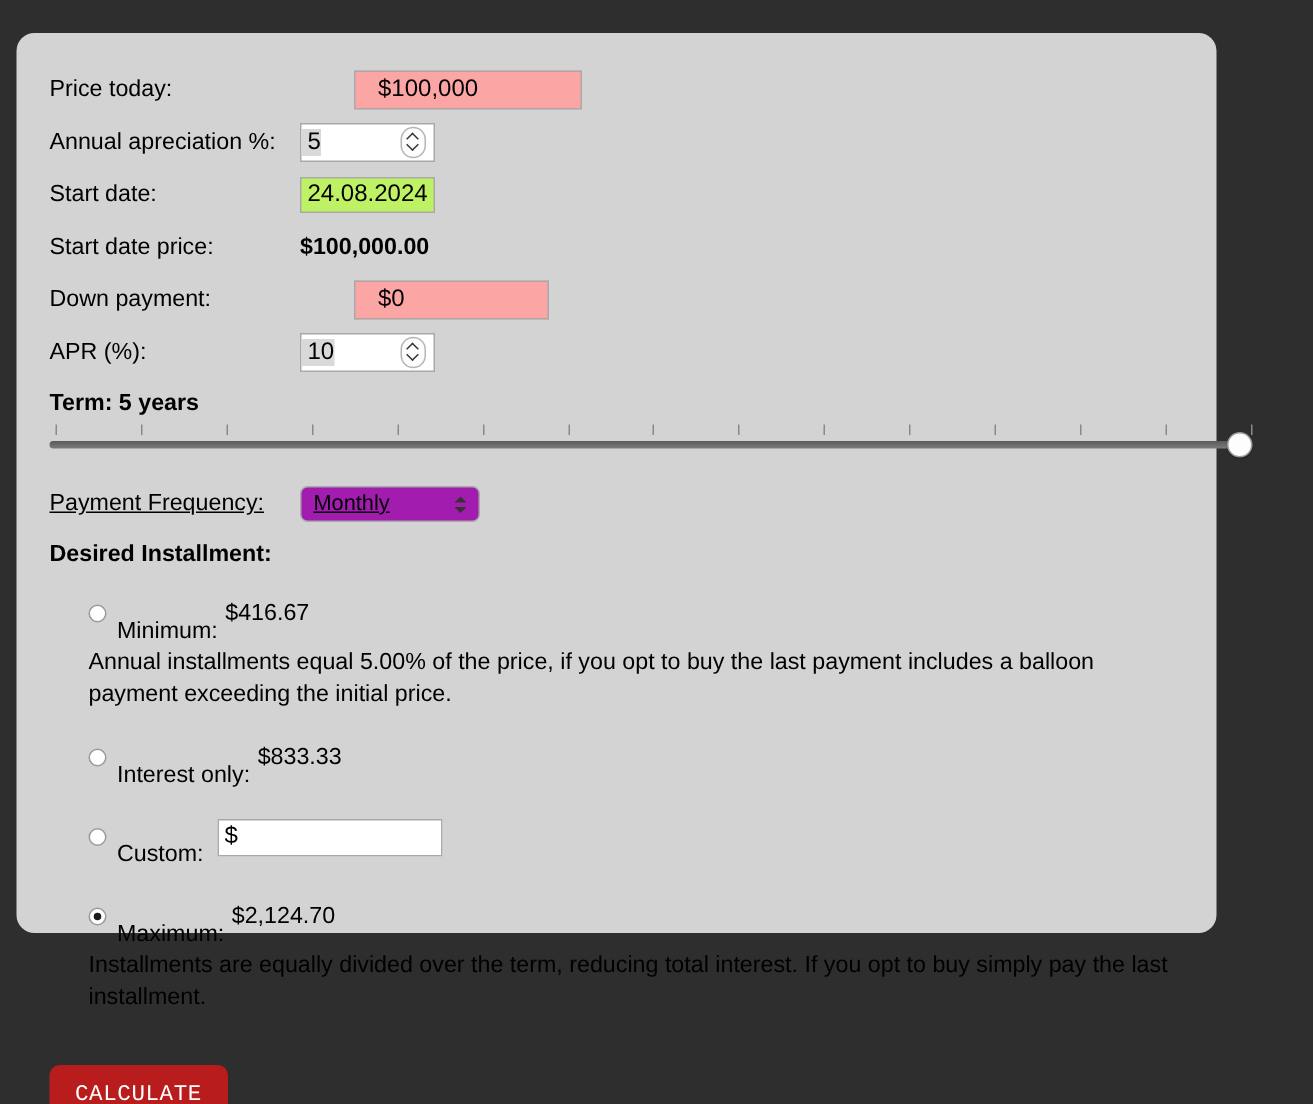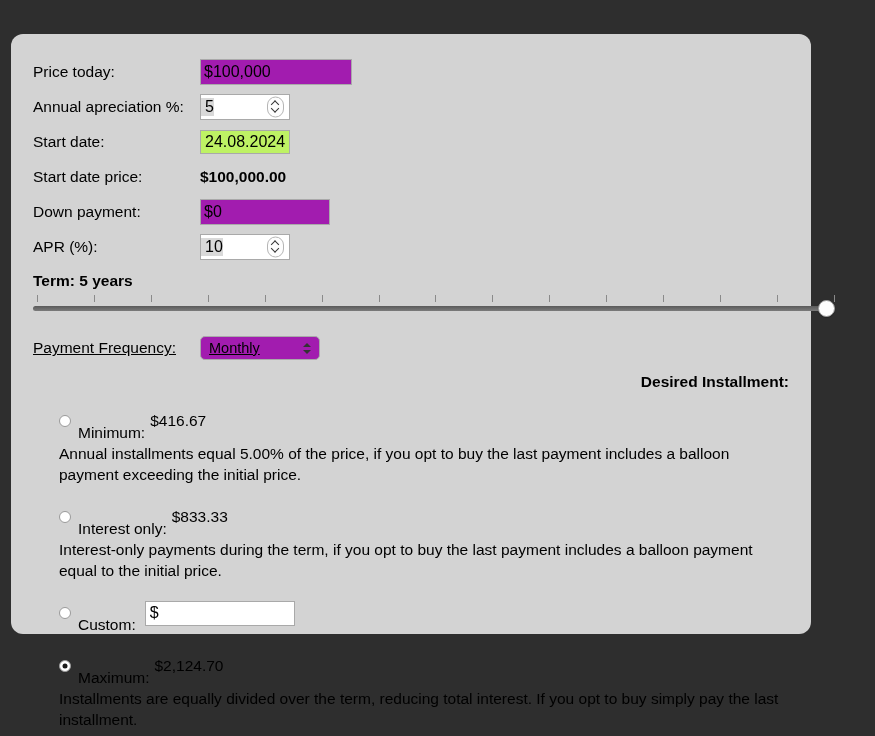--- a/index.html
+++ b/index.html
@@ -12,21 +12,21 @@
   }
   body {
     background: #2e2e2e;
     font-family: "Liberation Sans", sans-serif;
     -webkit-font-smoothing: antialiased;
   }
 
   #panel {
     position: absolute;
     left: 11px;
-    top: 34px;
+    top: 22px;
     width: 800px;
     height: 600px;
     background: #d3d3d3;
     border-radius: 12px;
     padding: 20px 22px;
   }
 
   
   .row {
     display: flex;
@@ -45,26 +45,27 @@
     font-size: 15.5px;
     font-weight: bold;
     color: #000;
   }
 
   
   input.txt {
     font-family: "Liberation Sans", sans-serif;
     font-size: 16px;
     color: #000;
-    background: #a21caf;
+    background: #fca5a5;
     border: 1px solid #a9a9a9;
     border-radius: 0;
     height: 26px;
-    padding: 1px 3px;
+    padding: 1px 15px;
     outline: none;
+    margin-left: 36px;
   }
   input.w-price { width: 152px; }
   input.w-down  { width: 130px; }
 
   
   .datefield {
     display: inline-flex;
     align-items: center;
     background: #bef264;
     border: 1px solid #a9a9a9;
@@ -210,21 +211,20 @@
   }
   .dd .a.up   { border-bottom: 4px solid #333; }
   .dd .a.down { border-top: 4px solid #333; }
 
   
   .section-title {
     font-size: 15.5px;
     font-weight: bold;
     color: #000;
     margin-top: 8px;
-    text-align: right;
   }
   .opts { margin-top: 9px; padding-left: 26px; }
   .opt { margin-bottom: 11px; }
   .opt-head {
     display: flex;
     align-items: center;
     font-size: 15.5px;
     color: #000;
   }
   .radio {
@@ -385,21 +385,20 @@
       </div>
       <div class="opt-desc">Annual installments equal 5.00% of the price, if you opt to buy the last payment includes a balloon payment exceeding the initial price.</div>
     </div>
 
     <div class="opt">
       <div class="opt-head">
         <span class="radio"></span>
         <span class="opt-name">Interest only:</span>
         <span>$833.33</span>
       </div>
-      <div class="opt-desc">Interest-only payments during the term, if you opt to buy the last payment includes a balloon payment equal to the initial price.</div>
     </div>
 
     <div class="opt">
       <div class="opt-head">
         <span class="radio"></span>
         <span class="opt-name">Custom:</span>
         <input class="custom-input" type="text" value="$" style="">
       </div>
     </div>
 

